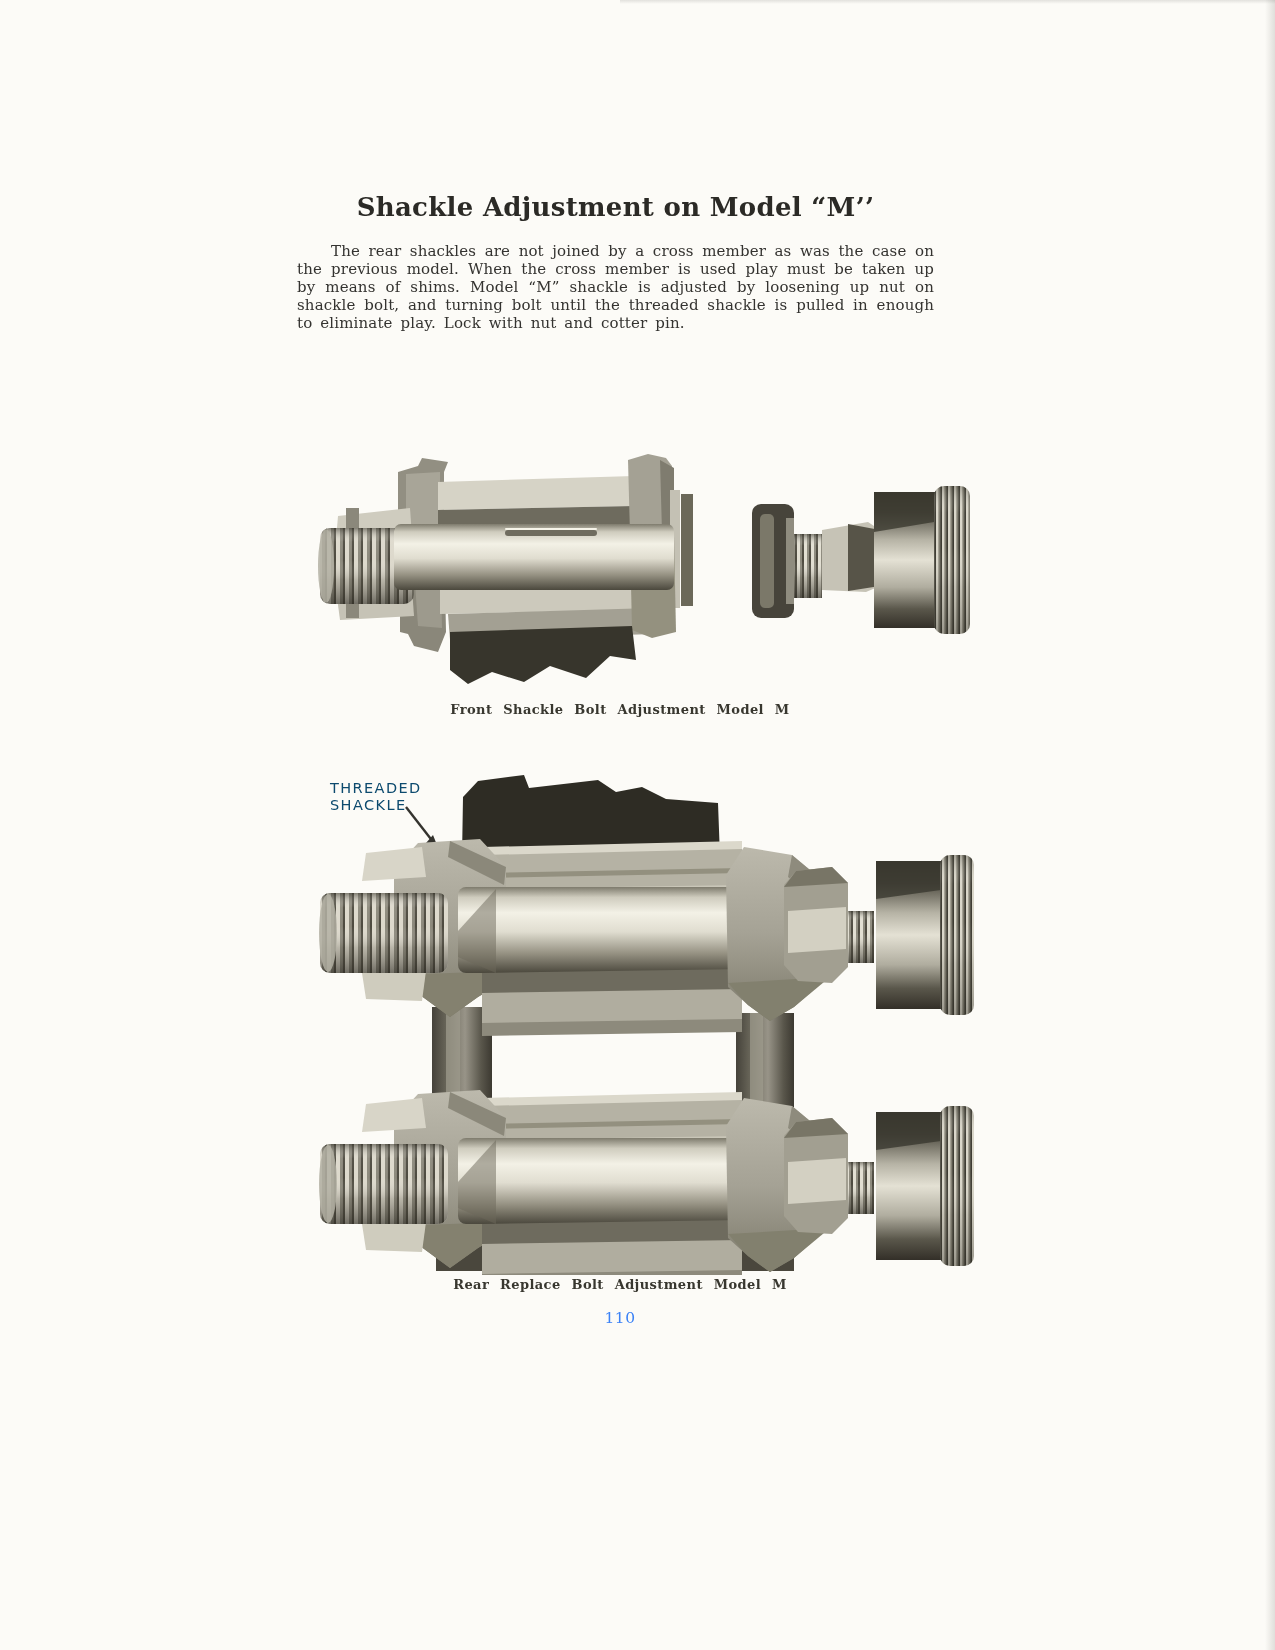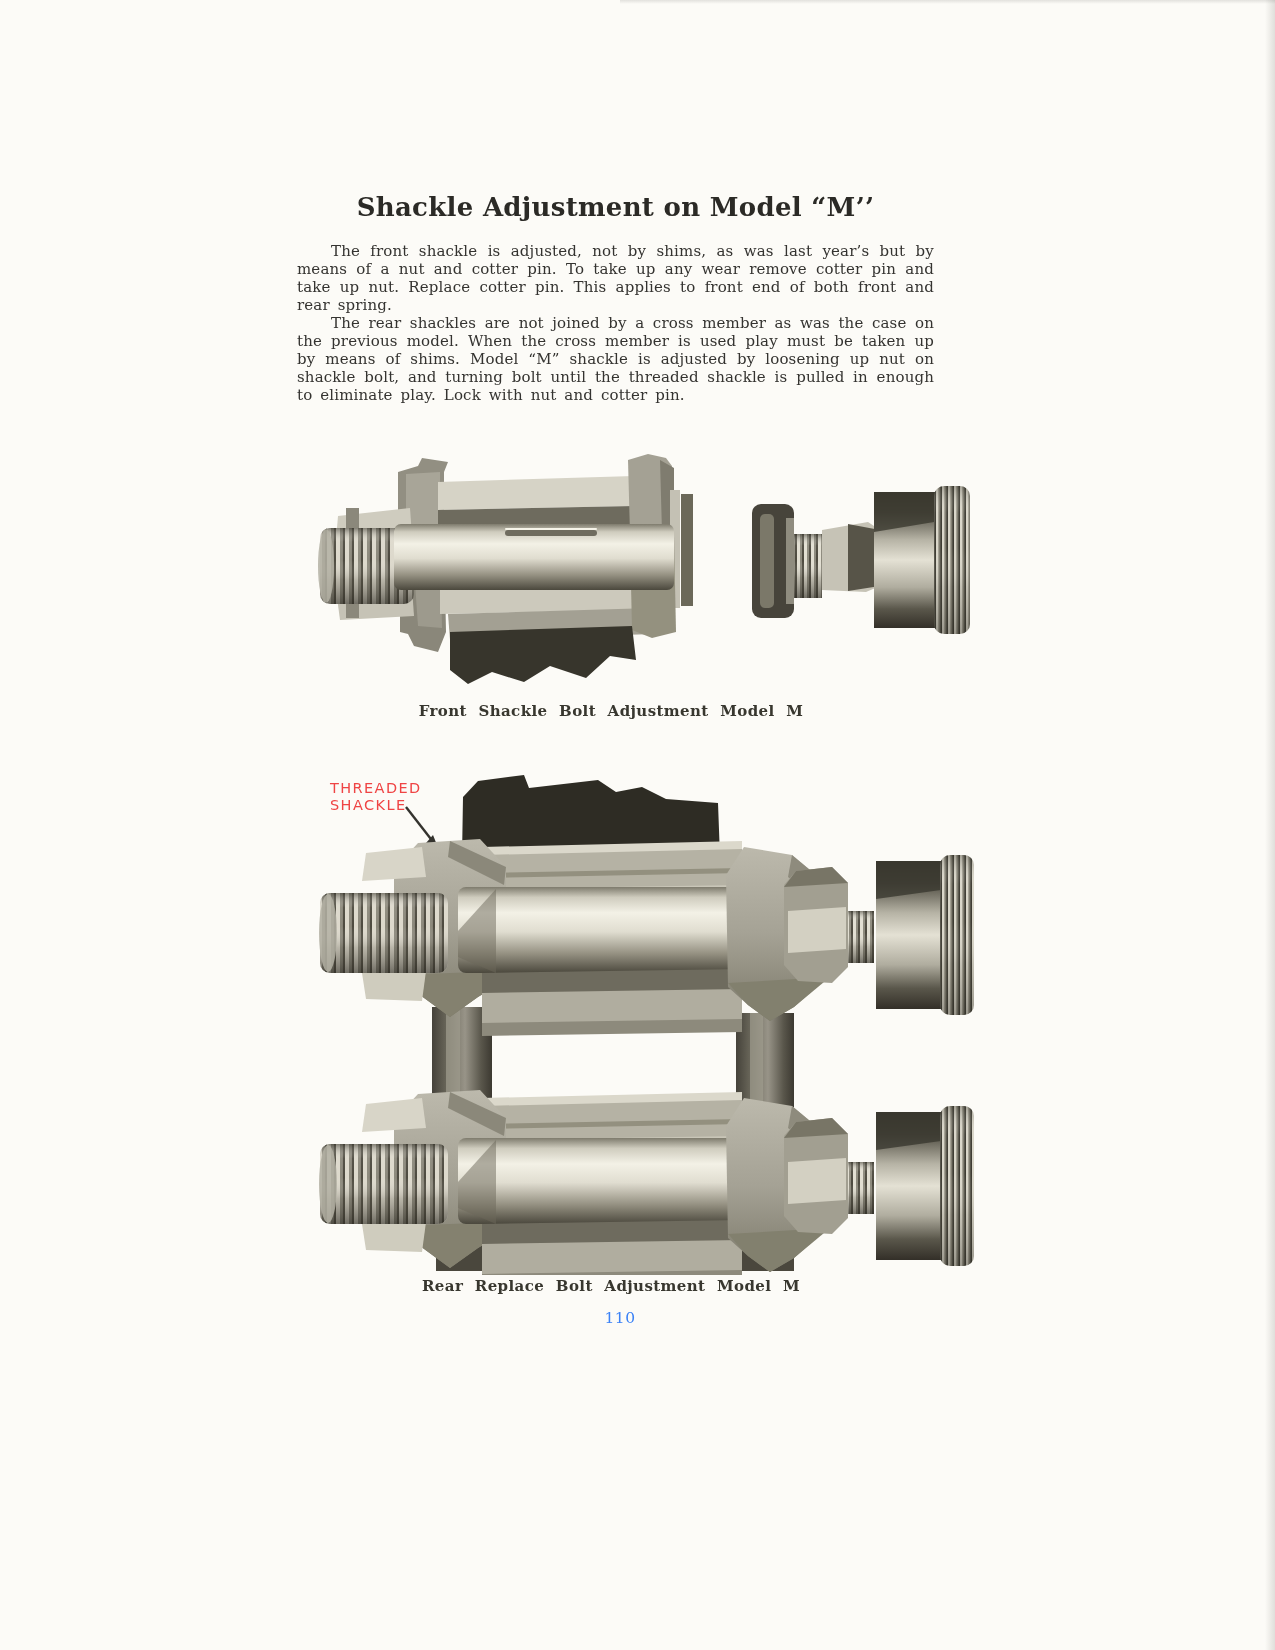--- a/index.html
+++ b/index.html
@@ -25,50 +25,49 @@
     position:absolute;left:297px;top:242px;width:637px;
     font-size:15px;line-height:18px;
     text-align:justify;word-spacing:3px;letter-spacing:.15px;
     color:#343330;
   }
   .bodytext p{margin:0;text-indent:34px;}
   .fig{position:absolute;}
   .fig1{left:300px;top:420px;width:680px;height:282px;}
   .fig2{left:300px;top:735px;width:680px;height:540px;}
   .caption{
-    position:absolute;left:291px;width:640px;text-align:center;
-    font-size:15px;font-weight:bold;letter-spacing:.4px;word-spacing:6px;
+    position:absolute;left:300px;width:640px;text-align:center;
+    font-size:13px;font-weight:bold;letter-spacing:.4px;word-spacing:6px;
     color:#38372f;
   }
   .cap1{top:702px;}
   .cap2{top:1277px;}
   .callout{
     position:absolute;left:330px;top:780px;
     font-family:"DejaVu Sans", sans-serif;
     font-size:14.5px;line-height:16.5px;letter-spacing:1.4px;
-    color:#ef4444;
+    color:#0c4a6e;
   }
   .pagenum{
     position:absolute;left:300px;top:1309px;width:640px;text-align:center;
     font-size:15.5px;color:#3b82f6;letter-spacing:.5px;
   }
   svg{display:block;}
 </style>
 </head>
 <body>
 
 <div class="page">
 
   <div class="edge-top"></div>
   <div class="edge-right"></div>
 
   <h1 class="title">Shackle Adjustment on Model “M’’</h1>
 
   <div class="bodytext">
-    <p>The front shackle is adjusted, not by shims, as was last year’s but by means of a nut and cotter pin.  To take up any wear remove cotter pin and take up nut.  Replace cotter pin.  This applies to front end of both front and rear spring.</p>
     <p>The rear shackles are not joined by a cross member as was the case on the previous model.  When the cross member is used play must be taken up by means of shims.  Model “M” shackle is adjusted by loosening up nut on shackle bolt, and turning bolt until the threaded shackle is pulled in enough to eliminate play.  Lock with nut and cotter pin.</p>
   </div>
 
   <div class="fig fig1">
   <svg width="680" height="282" viewBox="0 0 680 282">
     <defs>
       <pattern id="thr" patternUnits="userSpaceOnUse" width="9" height="10">
         <rect width="9" height="10" fill="#ddd9cc"></rect>
         <rect x="4" width="2.6" height="10" fill="#8d8a7d"></rect>
         <rect x="6.6" width="2.4" height="10" fill="#4e4b40"></rect>

